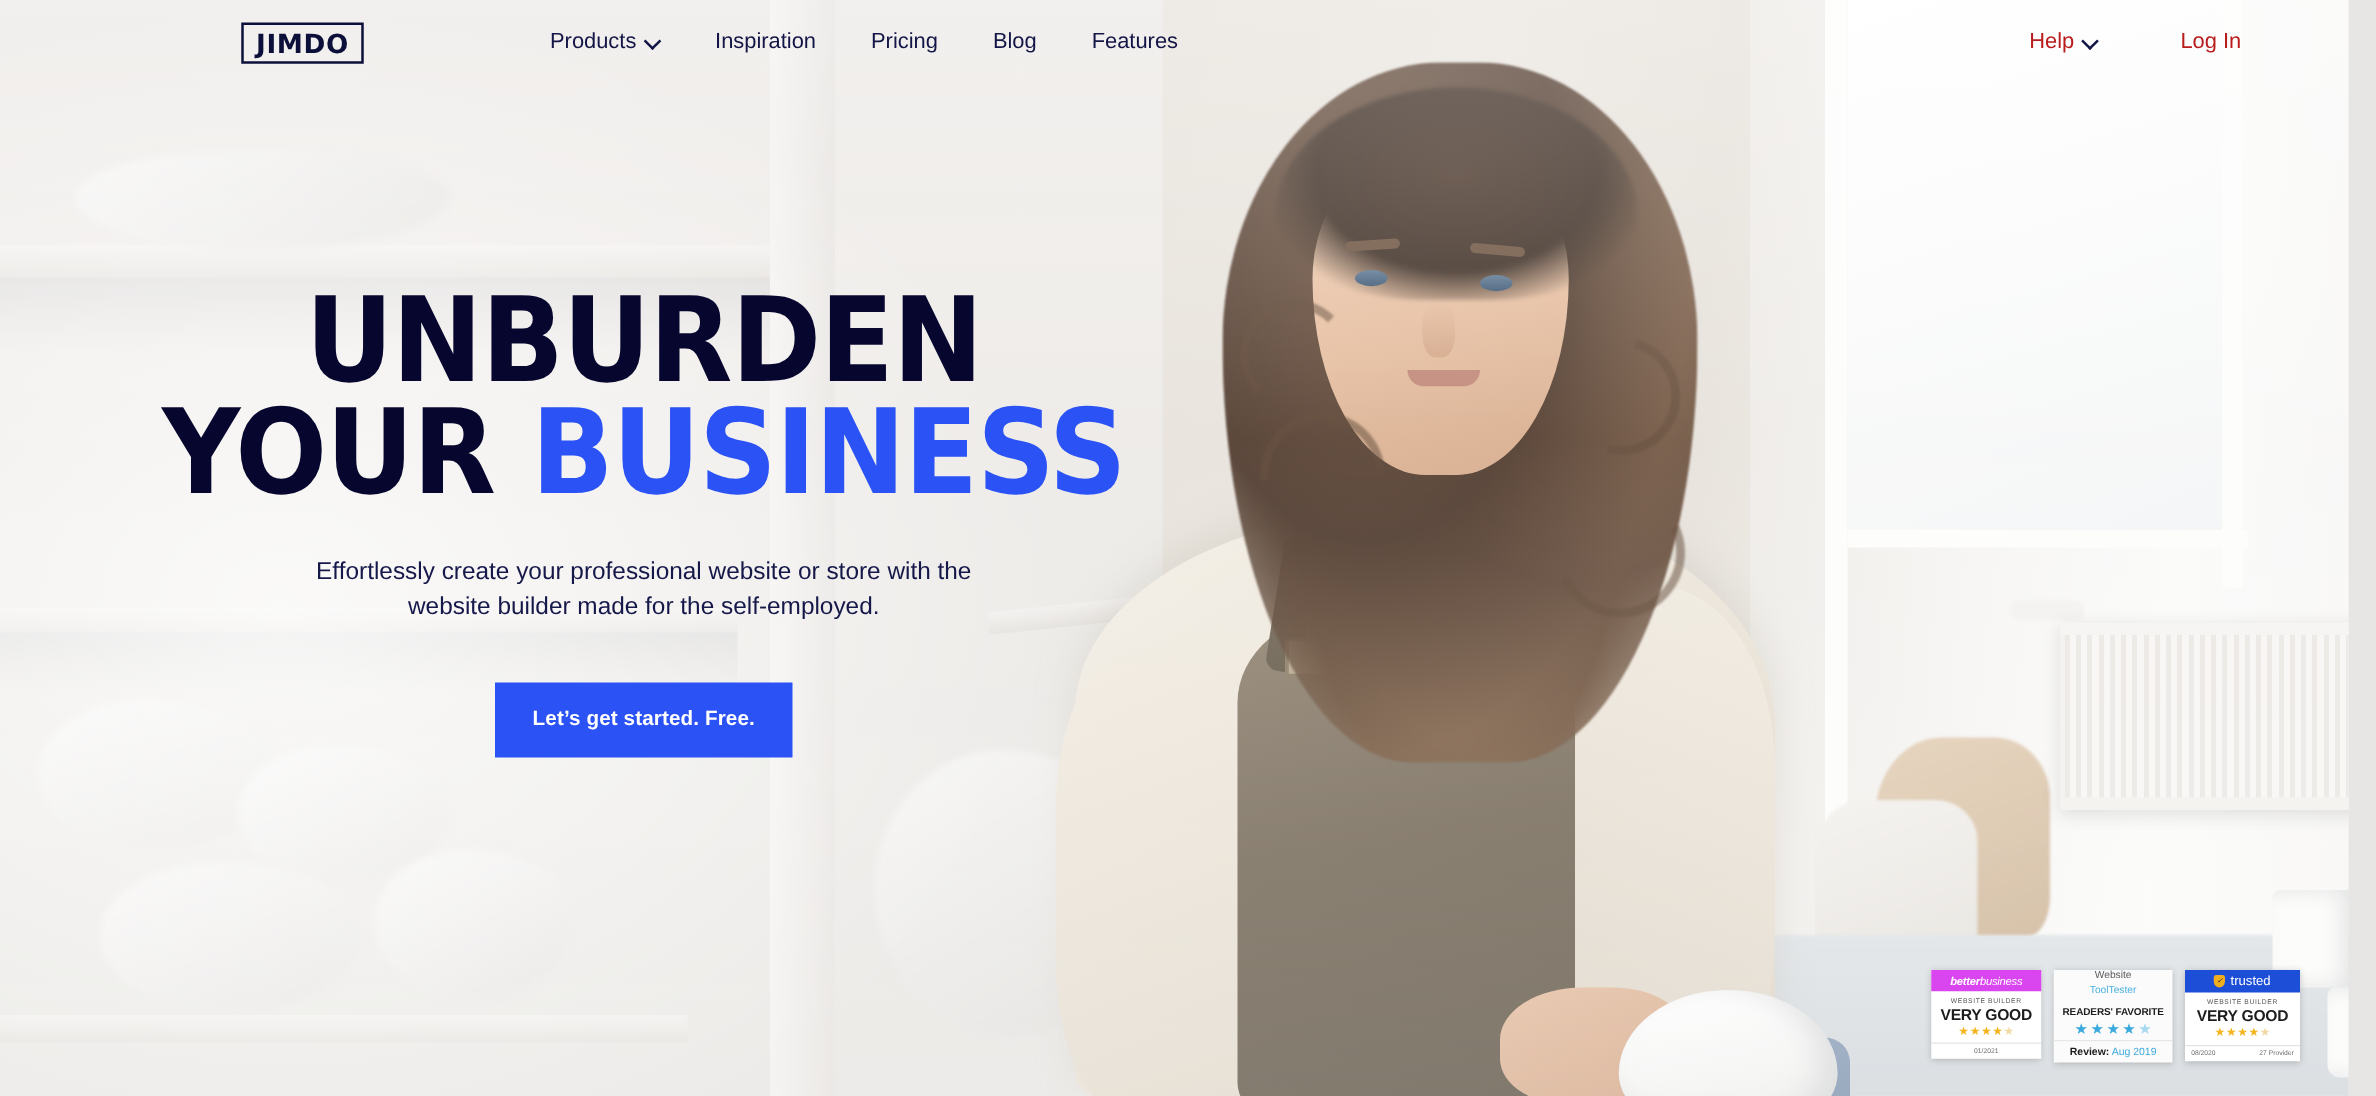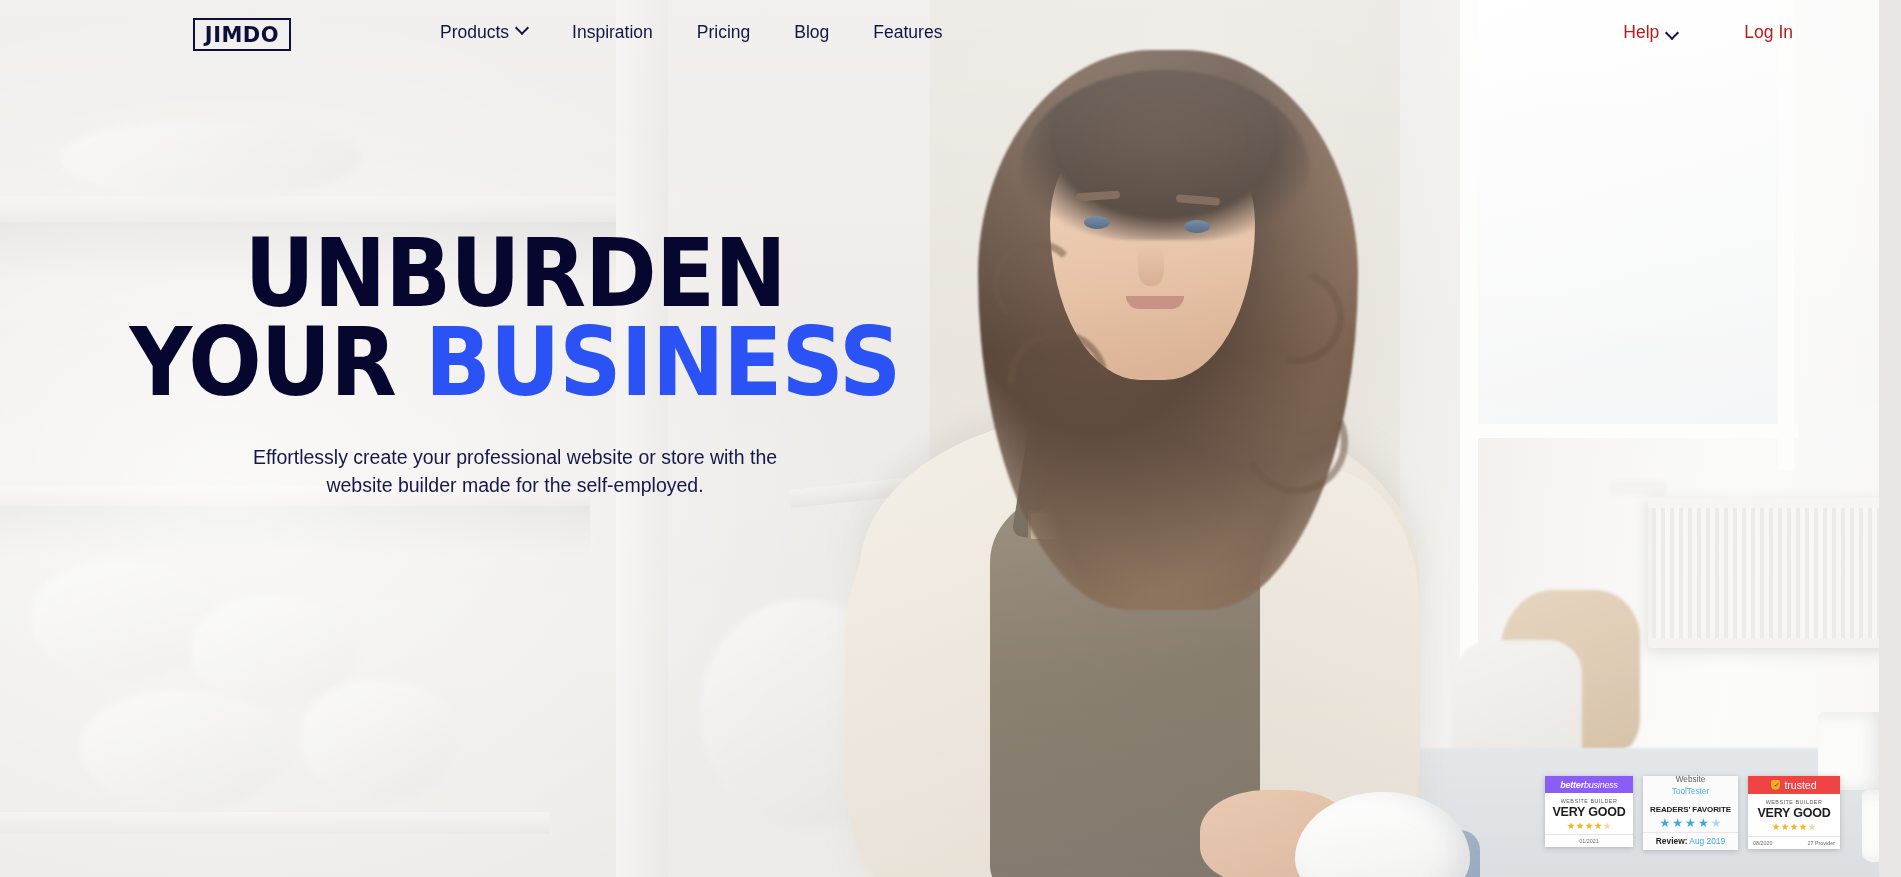--- a/index.html
+++ b/index.html
@@ -117,21 +117,21 @@
       linear-gradient(180deg,rgba(255,255,255,.30),rgba(255,255,255,.06) 40%,rgba(255,255,255,.18));}
 
   
   .header{position:absolute;left:0;top:0;width:1901px;height:67px;z-index:40;}
   .logo{position:absolute;left:193px;top:18px;width:98px;height:33px;
     border:2.5px solid #0c0f3a;display:flex;align-items:center;justify-content:center;
     box-sizing:border-box;}
   .logo span{font-size:21px;font-weight:800;color:#0c0f3a;letter-spacing:.5px;
     font-family:"DejaVu Sans",sans-serif;}
   .nav{position:absolute;left:440px;top:22px;display:flex;gap:44px;align-items:center;}
-  .nav a{font-size:17.5px;color:#121545;text-decoration:none;display:flex;align-items:flex-start;gap:8px;
+  .nav a{font-size:17.5px;color:#121545;text-decoration:none;display:flex;align-items:center;gap:8px;
     white-space:nowrap;}
   .chev{width:11px;height:11px;position:relative;display:inline-block;}
   .chev:before{content:"";position:absolute;left:0;top:1px;width:8px;height:8px;
     border-right:2.2px solid #121545;border-bottom:2.2px solid #121545;transform:rotate(45deg);}
   .nav-right{position:absolute;right:108px;top:22px;display:flex;gap:66px;align-items:center;}
   .nav-right a{font-size:17.5px;color:#b91c1c;text-decoration:none;display:flex;align-items:center;gap:8px;}
 
   
   .hero{position:absolute;left:0;top:232px;width:1030px;z-index:30;text-align:center;}
   .headline{font-family:"DejaVu Sans","Liberation Sans",sans-serif;
@@ -144,40 +144,40 @@
   .cta-wrap{margin-top:46px;display:flex;justify-content:center;}
   .cta{background:#2b52f5;color:#fff;border:none;padding:0 30px;height:60px;min-width:212px;
     font-size:16.5px;font-weight:700;cursor:pointer;font-family:"Liberation Sans",sans-serif;
     letter-spacing:.1px;}
 
   
   .badges{position:absolute;left:1545px;top:776px;display:flex;align-items:flex-start;gap:10px;z-index:35;}
   .badge{background:#fff;box-shadow:0 1px 5px rgba(70,70,70,.28);font-family:"Liberation Sans",sans-serif;}
 
   .badge-bb{width:88px;}
-  .bb-head{background:#8b5cf6;color:#fff;height:17px;display:flex;align-items:center;
+  .bb-head{background:#d946ef;color:#fff;height:17px;display:flex;align-items:center;
     justify-content:center;font-size:9px;font-style:italic;font-weight:700;letter-spacing:-.2px;}
   .bb-head i{font-weight:400;}
   .bb-body{padding:5px 0 3px;text-align:center;}
   .bb-k{font-size:5.4px;letter-spacing:.5px;color:#58585a;}
   .bb-v{font-size:12.5px;font-weight:800;color:#1d1d1f;margin-top:1px;letter-spacing:-.2px;}
   .bb-date{font-size:5.4px;color:#6d6d70;border-top:1px solid #e4e4e6;margin-top:3px;padding-top:3px;}
 
   .badge-wt{width:95px;background:#fbfbfb;}
   .wt-head{display:flex;align-items:center;justify-content:center;gap:3px;height:16px;font-size:8.2px;flex-direction:column;}
   .wt-a{color:#5c5c5e;}
   .wt-b{color:#4db3e0;}
   .wt-flask{width:7px;height:10px;background:#4db3e0;border-radius:2px 2px 3px 3px;opacity:.85;}
   .wt-title{text-align:center;font-size:8px;font-weight:800;color:#1d1d1f;letter-spacing:-.1px;margin-top:13px;}
   .wt-rev{text-align:center;font-size:8.4px;margin-top:3px;border-top:1px solid #e7e7e9;padding:3px 0 4px;}
   .wt-rev b{color:#1d1d1f;}
   .wt-rev span{color:#3ba9dd;}
 
   .badge-tr{width:92px;}
-  .tr-head{background:#ef4444;color:#fff;height:18px;display:flex;align-items:center;
+  .tr-head{background:#1d4ed8;color:#fff;height:18px;display:flex;align-items:center;
     justify-content:center;gap:4px;font-size:10.5px;}
   .tr-shield{width:9px;height:10px;background:#f0ad1e;border-radius:2px 2px 50% 50%;
     display:flex;align-items:center;justify-content:center;font-size:6px;color:#22262b;line-height:1;}
   .tr-body{text-align:center;padding:5px 0 0;}
   .tr-foot{display:flex;justify-content:space-between;border-top:1px solid #e4e4e6;
     margin-top:4px;padding:3px 5px;font-size:5.4px;color:#6d6d70;}
 
   .stars{display:flex;justify-content:center;gap:.5px;margin-top:2px;line-height:1;}
   .stars.gold span{color:#f5b31c;font-size:9.5px;}
   .stars.gold span.half{color:#f0d9a4;}
@@ -297,20 +297,23 @@
     <h1 class="headline">
       <span>UNBURDEN</span>
       <span class="hl-2"><span>YOUR </span><span class="hl-blue">BUSINESS</span></span>
     </h1>
 
     <p class="sub">
       <span>Effortlessly create your professional website or store with the</span><br>
       <span>website builder made for the self-employed.</span>
     </p>
 
+    <div class="cta-wrap">
+      <button class="cta">Let’s get started. Free.</button>
+    </div>
   </section>
 
   <div class="badges">
 
     <div class="badge badge-bb">
       <div class="bb-head">
         <span>better</span>
           <i>business</i>
       </div>
       <div class="bb-body">

